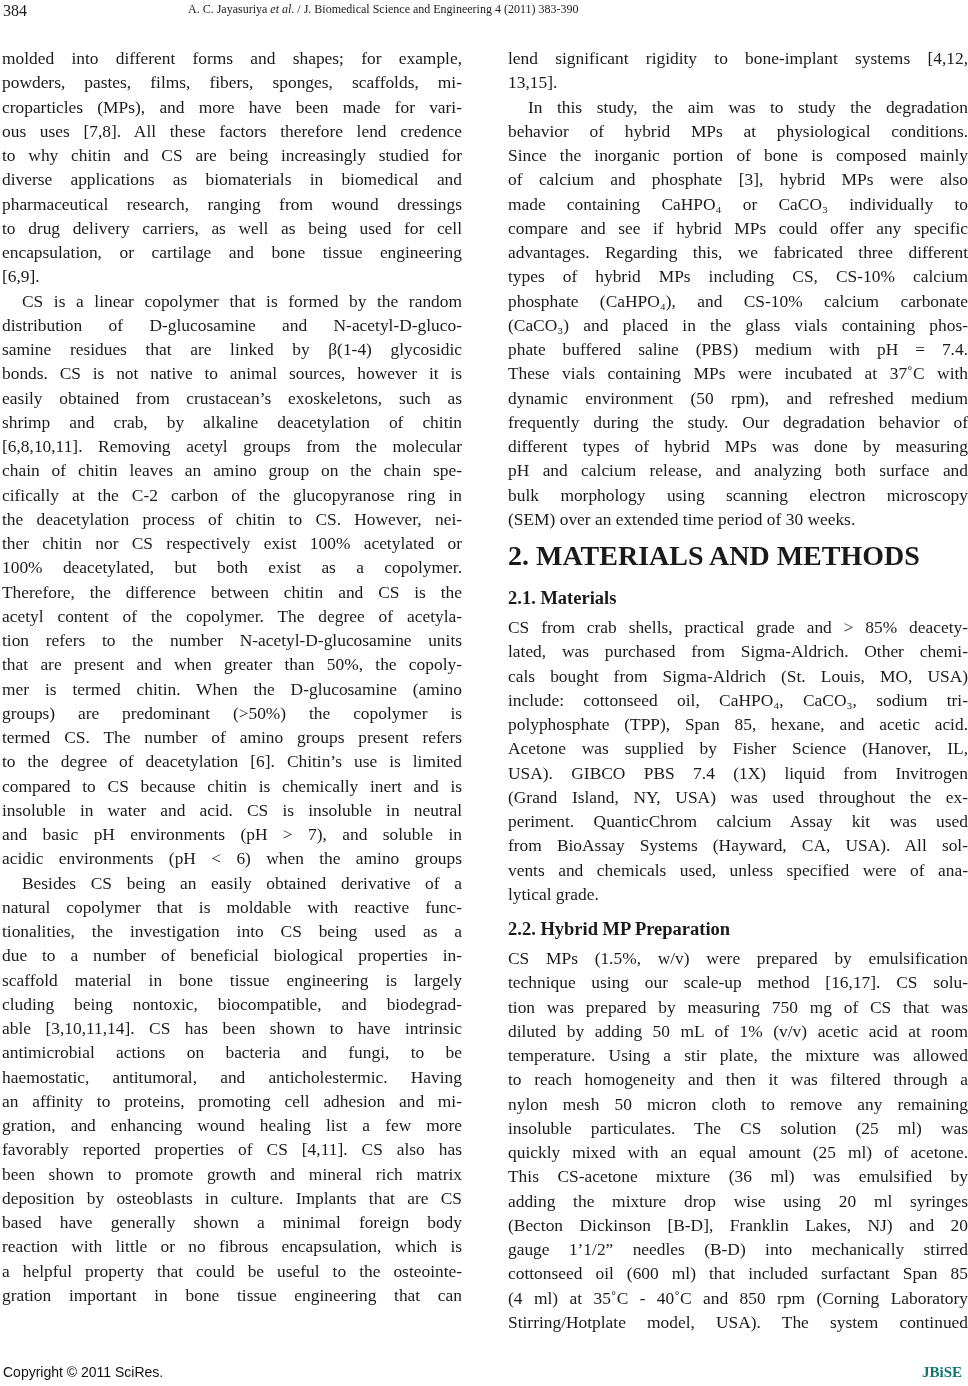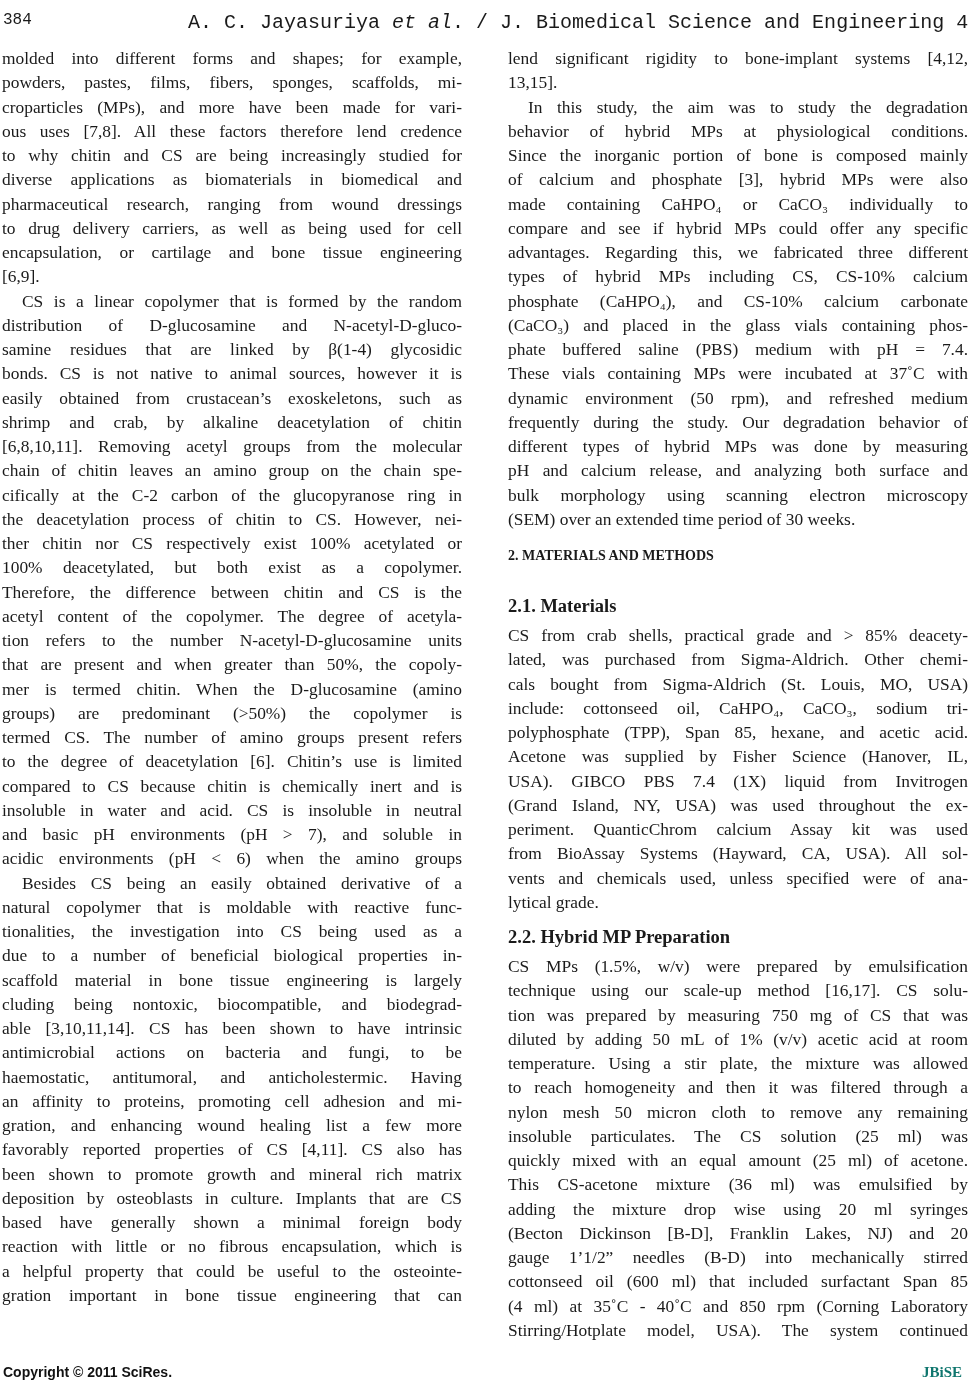--- a/index.html
+++ b/index.html
@@ -2,52 +2,52 @@
 <html><head>
 <meta charset="utf-8">
 <style>
   html, body { margin: 0; padding: 0; background: #ffffff; }
   body {
     width: 968px; height: 1386px; position: relative; overflow: hidden;
     font-family: "Liberation Serif", "DejaVu Serif", serif;
     color: #1a1a1a;
   }
   .header {
-    position: absolute; top: 9px; left: 0; width: 968px; height: 30px; font-family: Liberation Mono, monospace;
+    position: absolute; top: 0; left: 0; width: 968px; height: 30px;
   }
   .page-num {
     position: absolute; left: 3px; top: 2px; font-size: 16px;
   }
   .running-title {
-    position: absolute; left: 188px; top: 2px; font-size: 20px; white-space: nowrap;
+    position: absolute; left: 188px; top: 2px; font-size: 12px; white-space: nowrap;
   }
   .col {
     position: absolute; top: 46px; width: 460px;
     font-size: 17.4px;
   }
   .col.left { left: 2px; }
   .col.right { left: 508px; }
   .ln {
     display: block; height: 24.25px; line-height: 24.25px; white-space: nowrap;
     text-align: justify; text-align-last: justify; overflow: hidden;
   }
   .ln.last { text-align-last: left; }
   .ln.indent { padding-left: 20px; }
   .sec-h {
-    font-weight: bold; font-size: 14px; height: 38px; line-height: 38px; margin-top: 6px;
+    font-weight: bold; font-size: 28px; height: 38px; line-height: 38px; margin-top: 6px;
     white-space: nowrap;
   }
   .sub-h {
-    font-weight: bold; font-size: 18.5px; height: 34px; line-height: 34px; margin-top: 14px;
+    font-weight: bold; font-size: 18.5px; height: 34px; line-height: 34px; margin-top: 6px;
     white-space: nowrap;
   }
   .footer-copy {
     position: absolute; left: 3px; top: 1364px;
     font-family: "Liberation Sans", "DejaVu Sans", sans-serif;
-    font-weight: bold; font-size: 14px; color: #111;
+    font-weight: normal; font-size: 14px; color: #111;
   }
   .footer-journal {
     position: absolute; right: 6px; top: 1364px;
     font-family: "Liberation Serif", serif; font-weight: bold; font-size: 15px;
   }
 </style>
 </head>
 <body>
 
 <div class="header">

